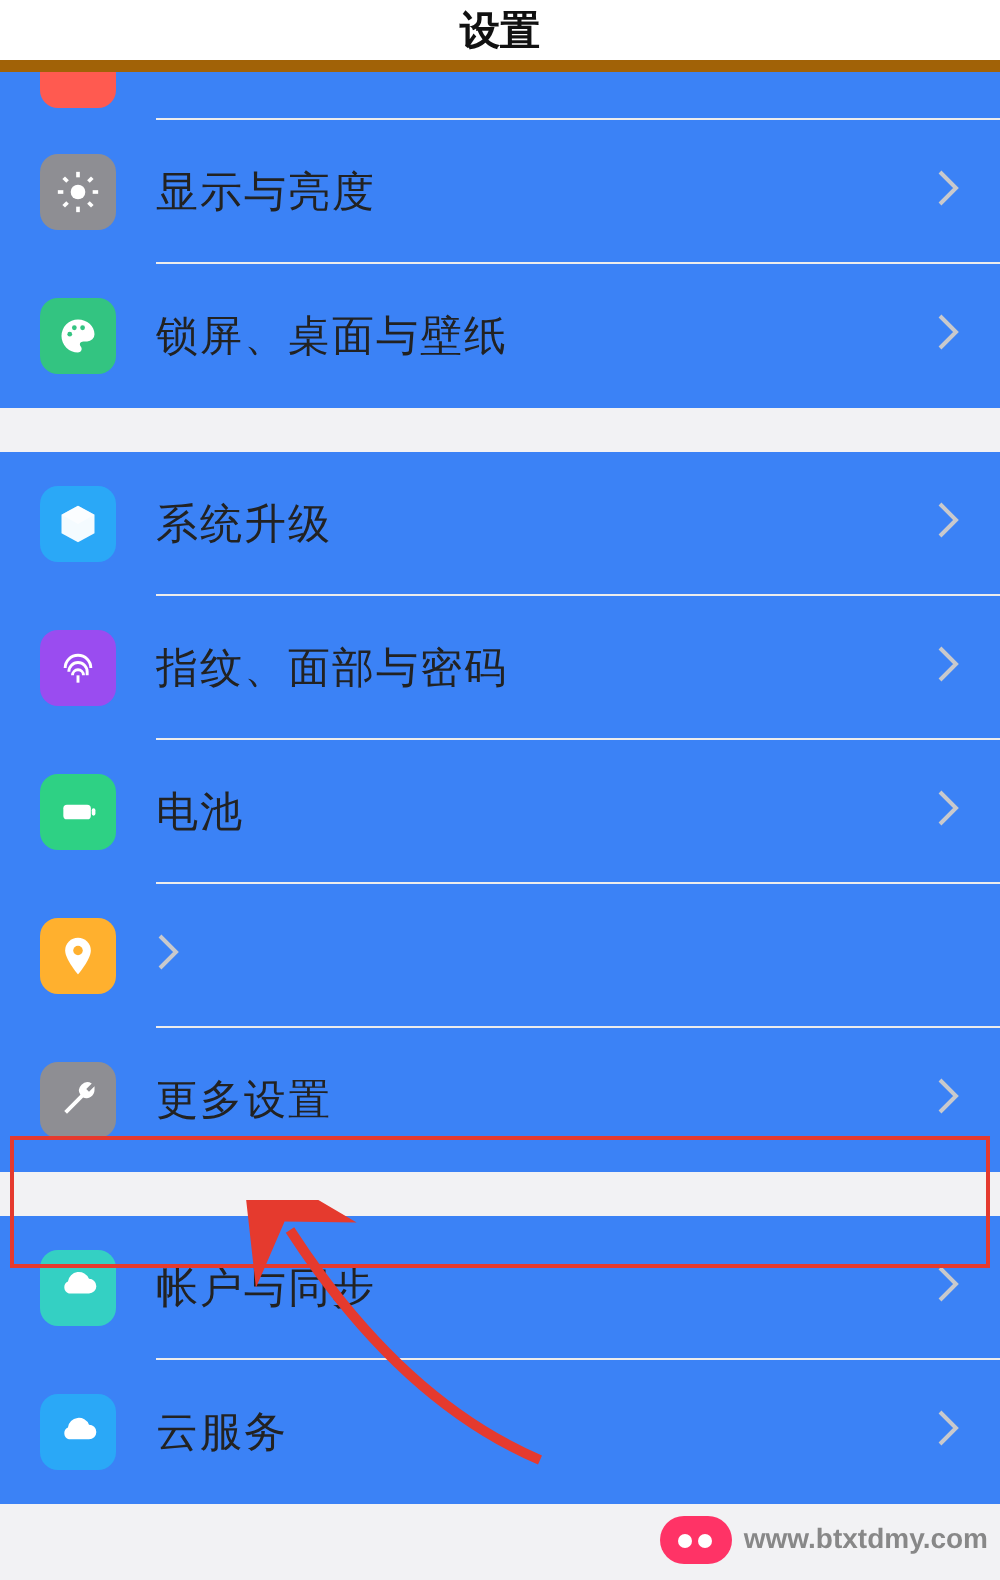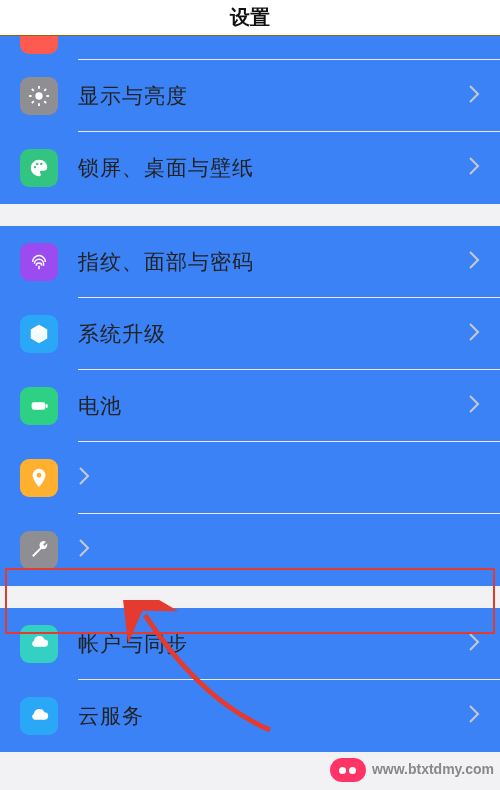--- a/index.html
+++ b/index.html
@@ -13,21 +13,21 @@
   }
   .header {
     height: 36px;
     background: #ffffff;
     display: flex;
     align-items: center;
     justify-content: center;
     font-size: 20px;
     font-weight: 600;
     color: #111;
-    border-bottom: 1px solid #a16207;
+    border-bottom: 6px solid #a16207;
   }
   .group {
     background: #3b82f6;
     margin-top: 22px;
   }
   .group.first { margin-top: 0; }
   .row {
     display: flex;
     align-items: center;
     height: 72px;
@@ -162,48 +162,48 @@
     </div>
     <div class="label">锁屏、桌面与壁纸</div>
     <div class="chev"><svg viewBox="0 0 12 20">
           <polyline points="2,2 10,10 2,18" fill="none" stroke="currentColor" stroke-width="2"></polyline>
         </svg></div>
   </div>
 </div>
 
 <div class="group">
   <div class="row">
+    <div class="icon ic-update">
+      <svg viewBox="0 0 24 24" fill="#fff">
+          <path d="M12 2l9 5v10l-9 5-9-5V7l9-5z" opacity="0.95"></path>
+          <path d="M12 2l9 5-9 5-9-5 9-5z" fill="#fff" opacity="0.6"></path>
+        </svg>
+    </div>
+    <div class="label">系统升级</div>
+    <div class="chev"><svg viewBox="0 0 12 20">
+          <polyline points="2,2 10,10 2,18" fill="none" stroke="currentColor" stroke-width="2"></polyline>
+        </svg></div>
+    <div class="sep"></div>
+  </div>
+  <div class="row">
     <div class="icon ic-finger">
       <svg viewBox="0 0 24 24" fill="none" stroke="#fff" stroke-width="1.6">
           <path d="M7 14a5 5 0 0110 0v2"></path>
           <path d="M9 16a3 3 0 016 0"></path>
           <path d="M5 12a7 7 0 0114 0"></path>
           <path d="M12 20v-4"></path>
         </svg>
     </div>
     <div class="label">指纹、面部与密码</div>
     <div class="chev"><svg viewBox="0 0 12 20">
           <polyline points="2,2 10,10 2,18" fill="none" stroke="currentColor" stroke-width="2"></polyline>
         </svg></div>
     <div class="sep"></div>
   </div>
   <div class="row">
-    <div class="icon ic-update">
-      <svg viewBox="0 0 24 24" fill="#fff">
-          <path d="M12 2l9 5v10l-9 5-9-5V7l9-5z" opacity="0.95"></path>
-          <path d="M12 2l9 5-9 5-9-5 9-5z" fill="#fff" opacity="0.6"></path>
-        </svg>
-    </div>
-    <div class="label">系统升级</div>
-    <div class="chev"><svg viewBox="0 0 12 20">
-          <polyline points="2,2 10,10 2,18" fill="none" stroke="currentColor" stroke-width="2"></polyline>
-        </svg></div>
-    <div class="sep"></div>
-  </div>
-  <div class="row">
     <div class="icon ic-battery">
       <svg viewBox="0 0 24 24" fill="#fff">
           <rect x="4" y="8" width="15" height="8" rx="2"></rect>
           <rect x="19.5" y="10" width="2" height="4" rx="1"></rect>
         </svg>
     </div>
     <div class="label">电池</div>
     <div class="chev"><svg viewBox="0 0 12 20">
           <polyline points="2,2 10,10 2,18" fill="none" stroke="currentColor" stroke-width="2"></polyline>
         </svg></div>
@@ -220,20 +220,21 @@
           <polyline points="2,2 10,10 2,18" fill="none" stroke="currentColor" stroke-width="2"></polyline>
         </svg></div>
     <div class="sep"></div>
   </div>
   <div class="row">
     <div class="icon ic-more">
       <svg viewBox="0 0 24 24" fill="#fff">
           <path d="M21 6.5a4.5 4.5 0 01-6.2 4.2L6 19.5 4.5 18l8.8-8.8A4.5 4.5 0 0119.5 3l-3 3 1.5 1.5 3-3c.1.3 0 .7 0 1z"></path>
         </svg>
     </div>
+    <div class="label">更多设置</div>
     <div class="chev"><svg viewBox="0 0 12 20">
           <polyline points="2,2 10,10 2,18" fill="none" stroke="currentColor" stroke-width="2"></polyline>
         </svg></div>
   </div>
 </div>
 
 <div class="group">
   <div class="row">
     <div class="icon ic-account">
       <svg viewBox="0 0 24 24" fill="#fff">

